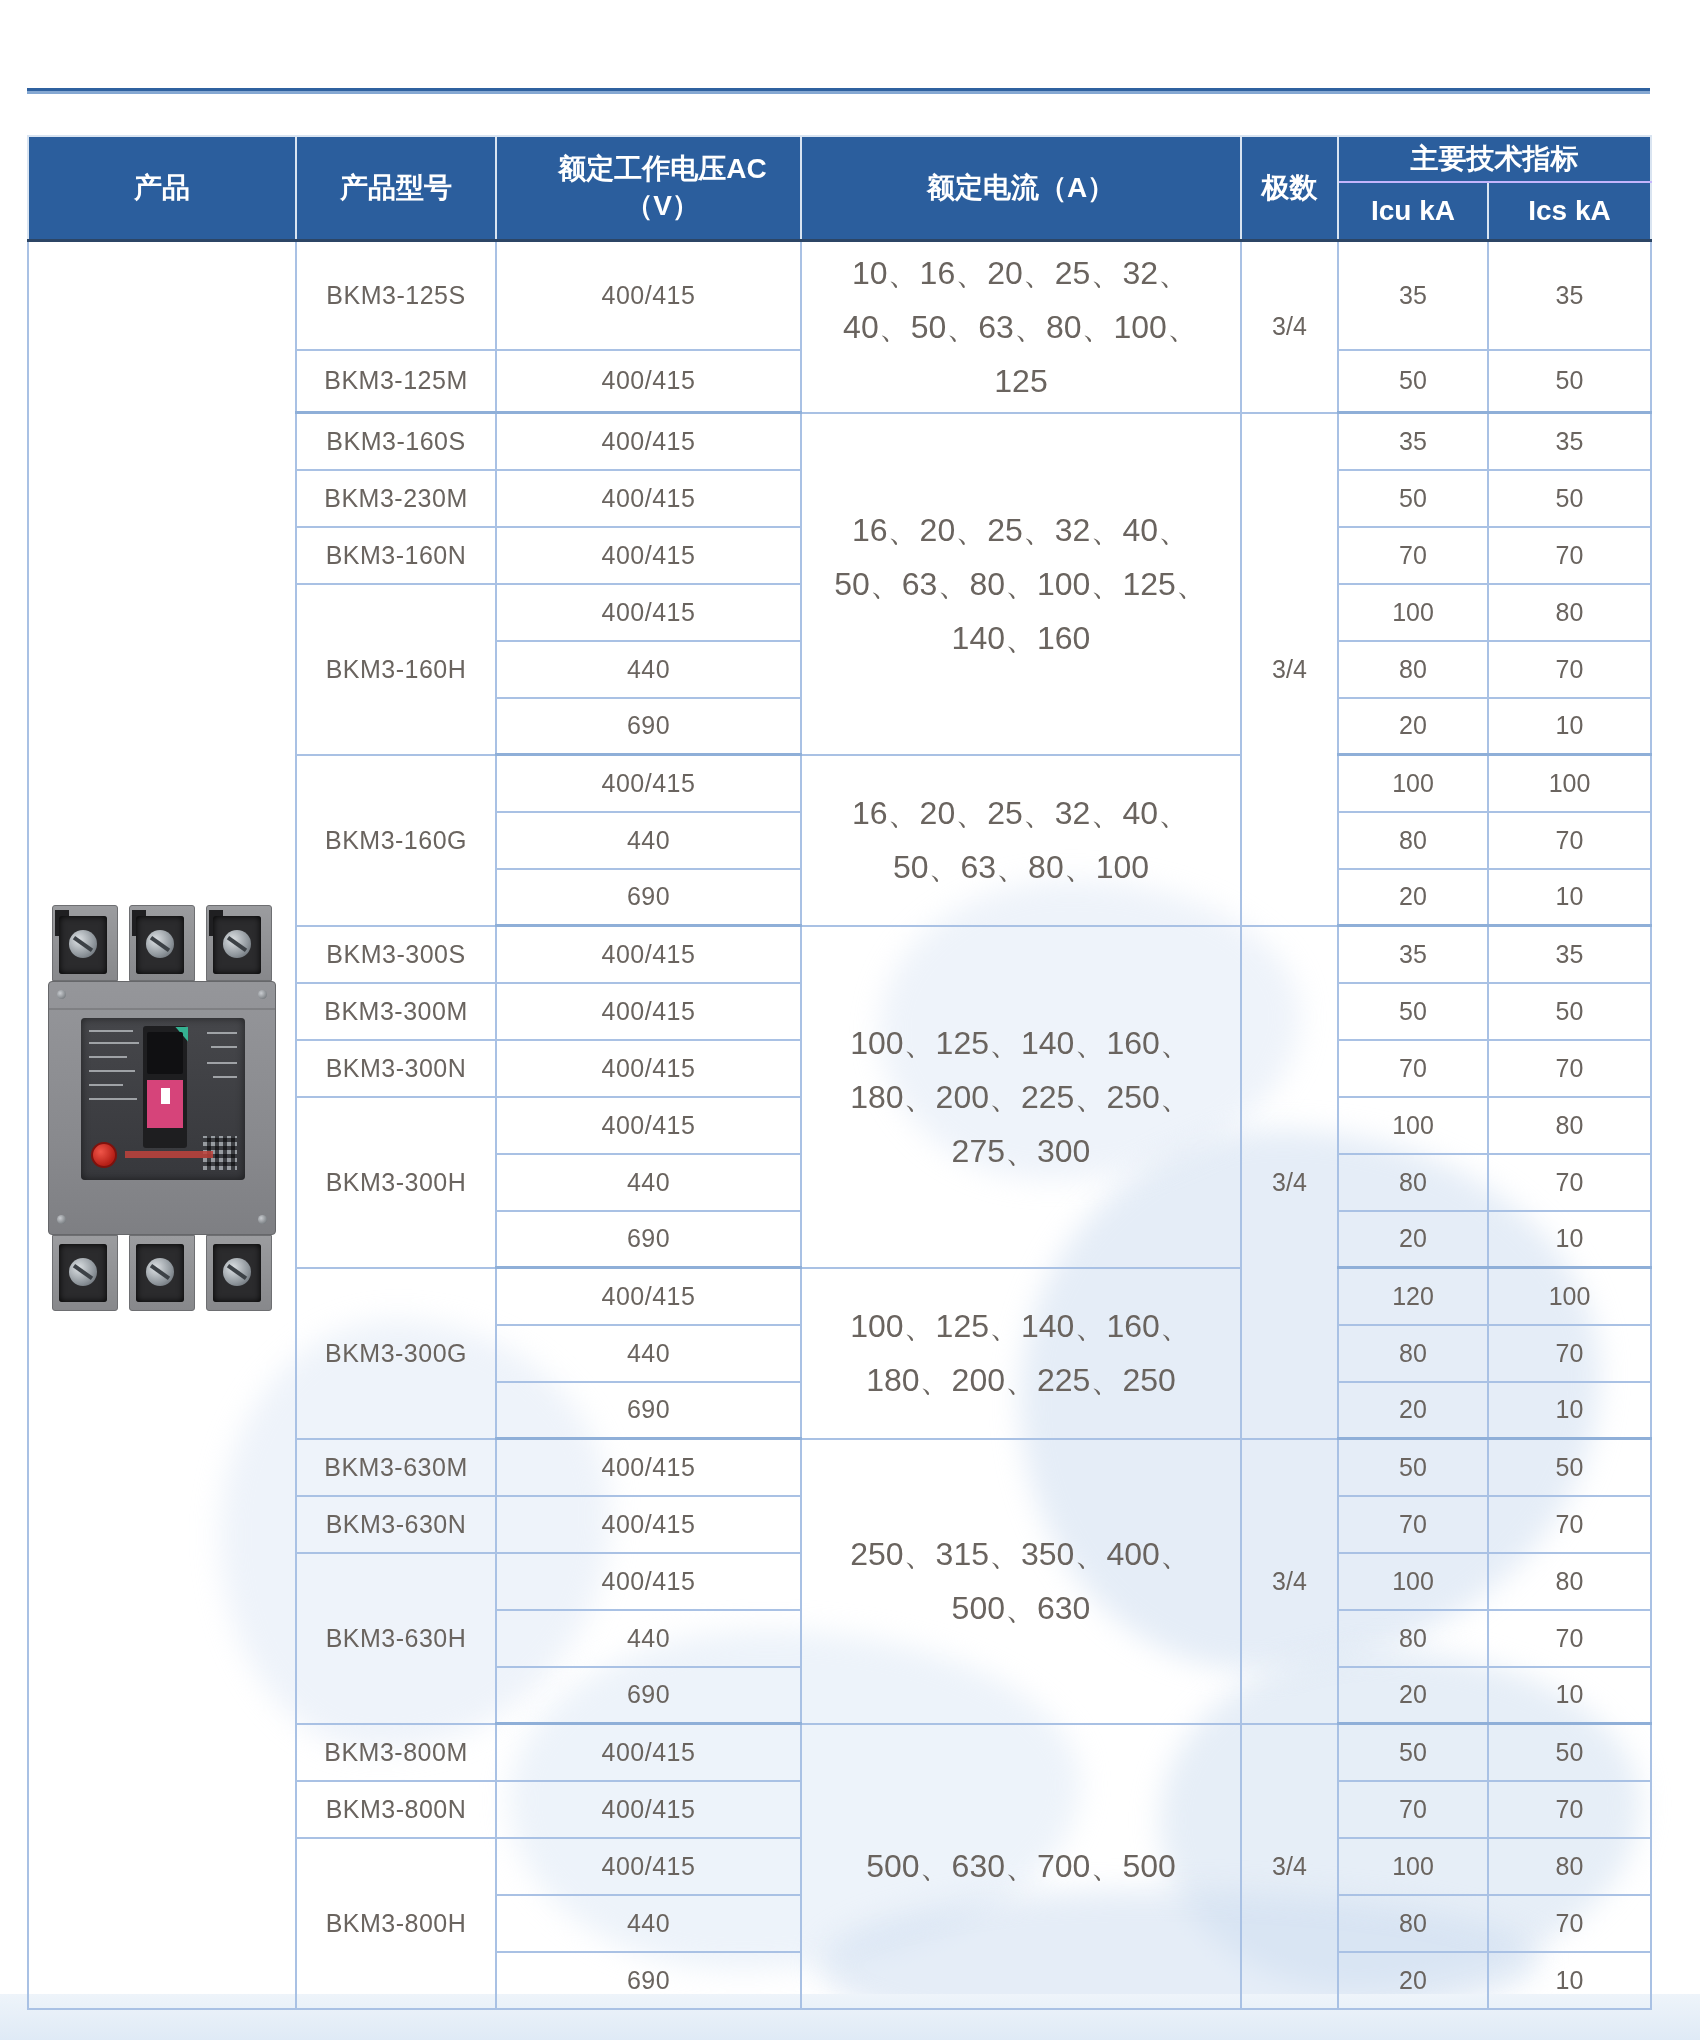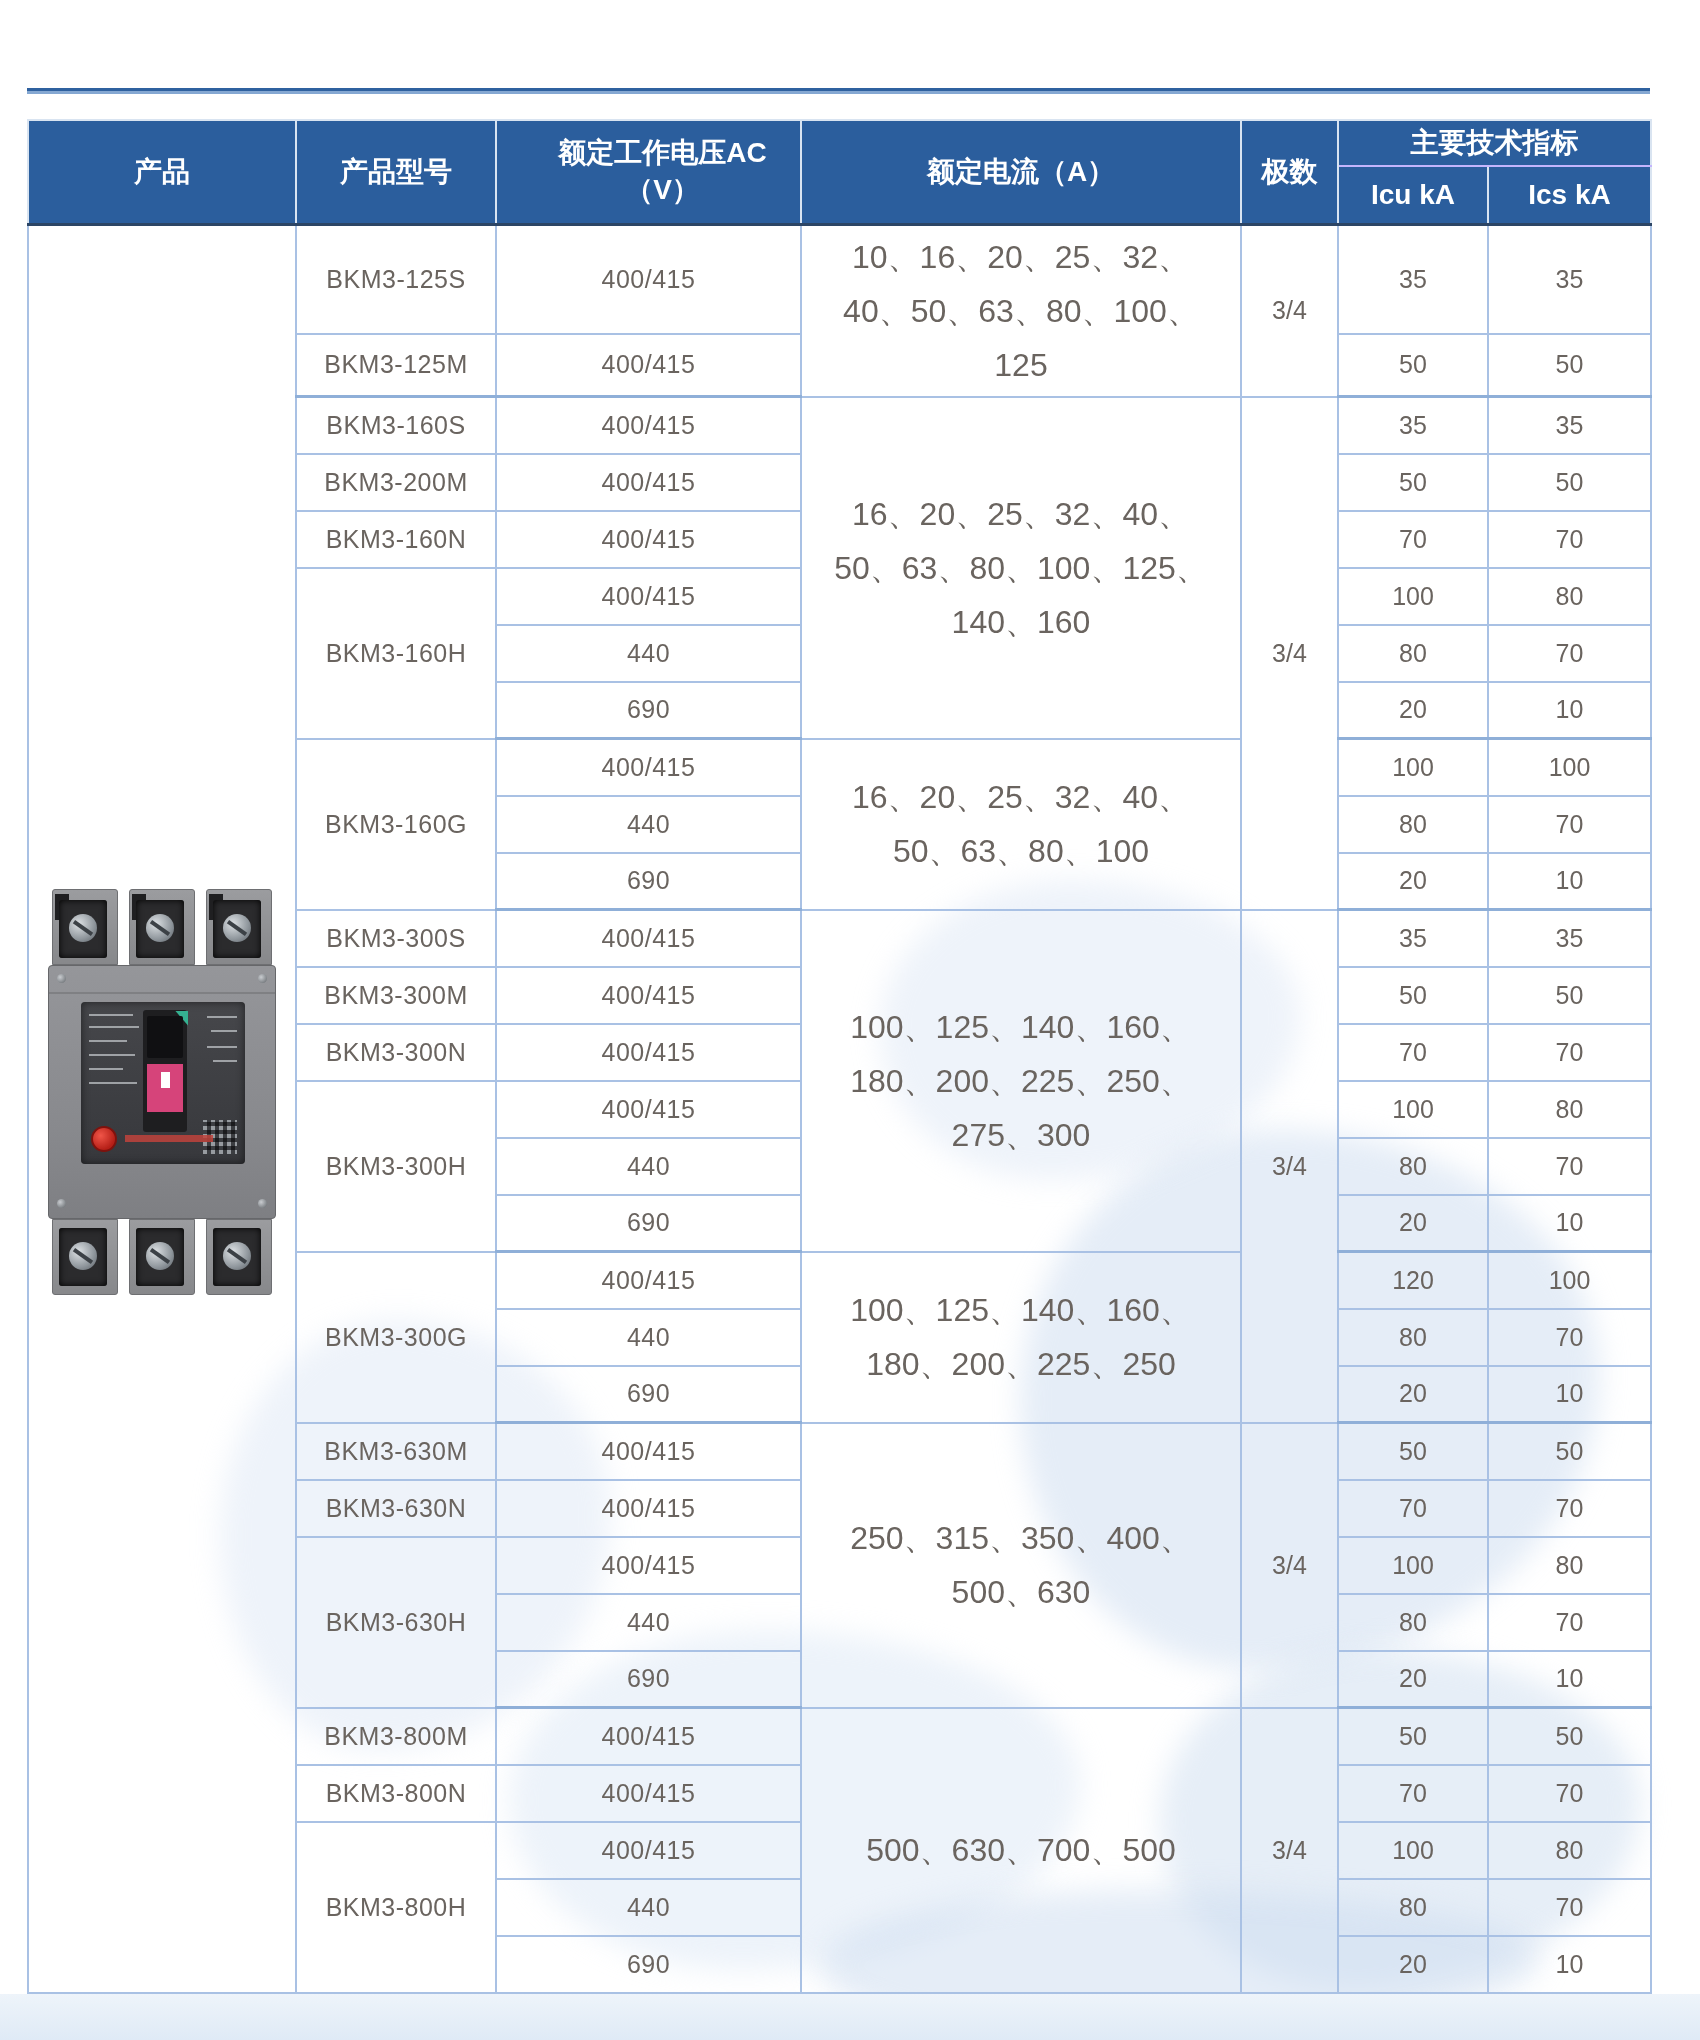--- a/index.html
+++ b/index.html
@@ -19,21 +19,21 @@
   .wm-b{left:1020px;top:1130px;width:580px;height:540px;background:rgba(198,216,238,.45);}
   .wm-c{left:1160px;top:1650px;width:480px;height:340px;background:rgba(205,221,240,.5);}
   .wm-d{left:220px;top:1320px;width:390px;height:430px;background:rgba(212,226,242,.4);}
   .wm-e{left:510px;top:1630px;width:570px;height:340px;background:rgba(214,228,244,.45);}
   .wm-f{left:820px;top:1890px;width:720px;height:150px;background:rgba(203,220,240,.5);}
 
   .bottom-band{position:absolute;left:0;top:1994px;width:1700px;height:46px;
                background:linear-gradient(180deg,#eef4fa,#dfeaf6);z-index:0;}
 
   
-  .table-wrap{position:absolute;left:27px;top:119px;width:1403px;z-index:1;}
+  .table-wrap{position:absolute;left:27px;top:135px;width:1403px;z-index:1;}
   table.spec{width:1623px;table-layout:fixed;border-collapse:collapse;
              border:2px solid #7e9dc9;background:transparent;}
   .spec th,.spec td{text-align:center;vertical-align:middle;overflow:hidden;}
 
   
   .spec thead th{background:#2b5e9d;color:#ffffff;font-weight:700;font-size:28px;
                  border:2px solid #d9e4f1;border-bottom:3px solid #2c4565;line-height:1.3;}
   .spec thead tr.h1{height:46px;}
   .spec thead tr.h2{height:58px;}
   .spec thead th.c-tech{border-bottom:2px solid #c4b5fd;}
@@ -227,21 +227,21 @@
           </tr>
           <tr>
             <td class="model-cell">BKM3-160S</td>
             <td class="volt-cell">400/415</td>
             <td class="cur-cell" rowspan="6">16、20、25、32、40、50、63、80、100、125、140、160</td>
             <td class="poles-cell" rowspan="9">3/4</td>
             <td class="num-cell">35</td>
             <td class="num-cell">35</td>
           </tr>
           <tr>
-            <td class="model-cell">BKM3-200M</td>
+            <td class="model-cell">BKM3-230M</td>
             <td class="volt-cell">400/415</td>
             <td class="num-cell">50</td>
             <td class="num-cell">50</td>
           </tr>
           <tr>
             <td class="model-cell">BKM3-160N</td>
             <td class="volt-cell">400/415</td>
             <td class="num-cell">70</td>
             <td class="num-cell">70</td>
           </tr>

